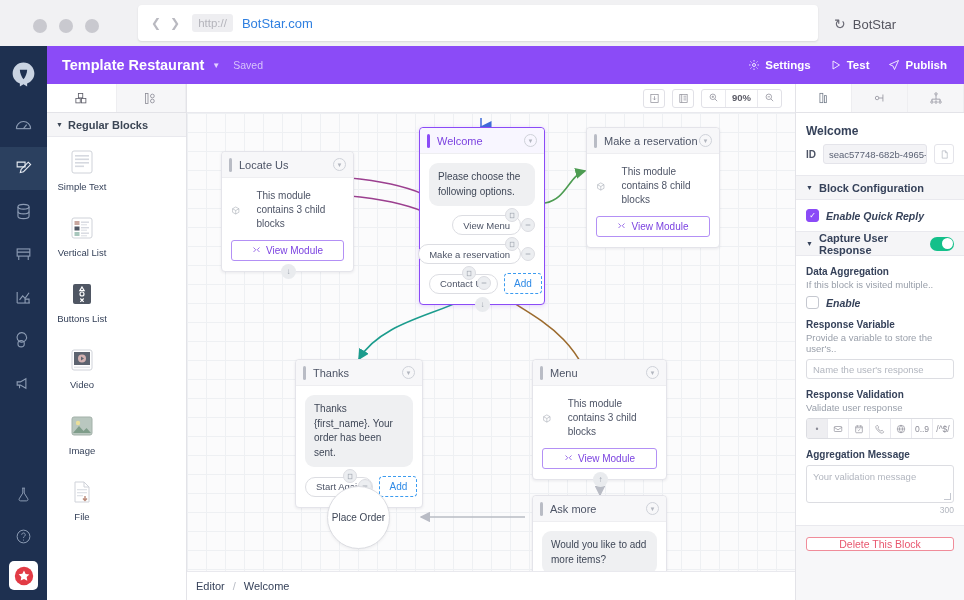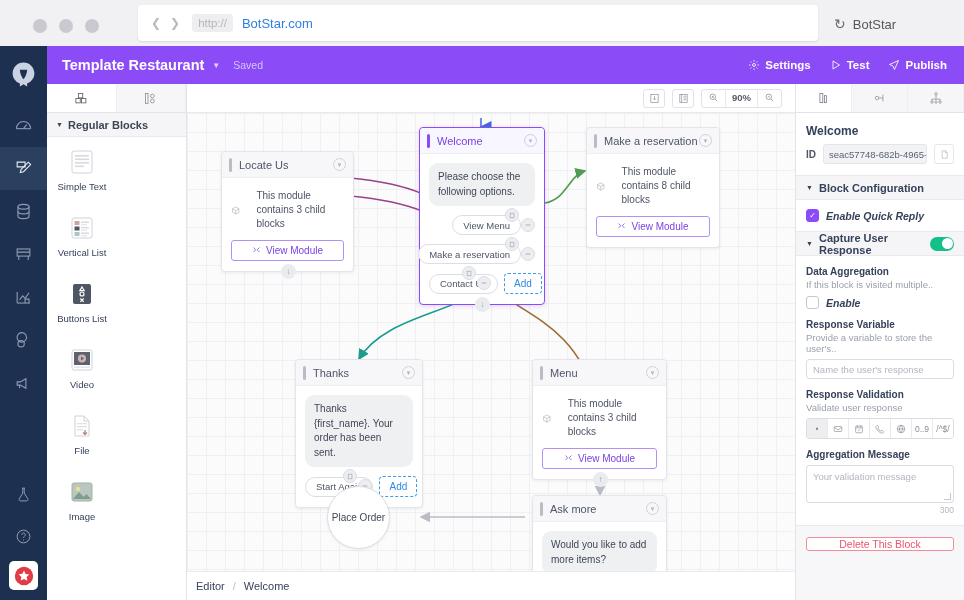--- a/index.html
+++ b/index.html
@@ -367,41 +367,41 @@
             <circle cx="13" cy="11.5" r="4" fill="#d2b1b1"></circle>
         <path d="M12 9.6l3 1.9-3 1.9z" fill="#5c636f"></path>
             <rect x="5" y="19.5" width="16" height="1.6" fill="#e4e6ea"></rect>
           </svg>
       </span>
       <span class="cap">Video</span>
     </div>
     <div class="blockcell">
       <span class="ico">
         <svg viewBox="0 0 26 26" width="26" height="26">
+            <rect x="3" y="4" width="20" height="18" rx="2" fill="#b9c7bf" stroke="#a3b1a9"></rect>
+        <circle cx="9" cy="10" r="2.2" fill="#eadf9a"></circle>
+            <path d="M4 20l6-7 4.5 5 3-3 4.5 5z" fill="#7f9d8a"></path>
+          </svg>
+      </span>
+      <span class="cap">Image</span>
+    </div>
+    <div class="blockcell">
+      <span class="ico">
+        <svg viewBox="0 0 26 26" width="26" height="26">
             <path d="M6 3h9l5 5v15H6z" fill="#fff" stroke="#cfd2d9"></path>
         <path d="M15 3v5h5" fill="none" stroke="#cfd2d9"></path>
         <g fill="#dfe2e7">
               <rect x="8" y="10" width="10" height="1.3"></rect>
               <rect x="8" y="13" width="10" height="1.3"></rect>
               <rect x="8" y="16" width="6" height="1.3"></rect>
             </g>
         <path d="M16 17v4M14 19.5l2 2 2-2" stroke="#b98a7a" stroke-width="1.4" fill="none"></path>
           </svg>
       </span>
       <span class="cap">File</span>
-    </div>
-    <div class="blockcell">
-      <span class="ico">
-        <svg viewBox="0 0 26 26" width="26" height="26">
-            <rect x="3" y="4" width="20" height="18" rx="2" fill="#b9c7bf" stroke="#a3b1a9"></rect>
-        <circle cx="9" cy="10" r="2.2" fill="#eadf9a"></circle>
-            <path d="M4 20l6-7 4.5 5 3-3 4.5 5z" fill="#7f9d8a"></path>
-          </svg>
-      </span>
-      <span class="cap">Image</span>
     </div>
     <div class="blockcell">
       
       
     </div>
   </div>
 
 </div>
 
 <div class="canvas-wrap">

